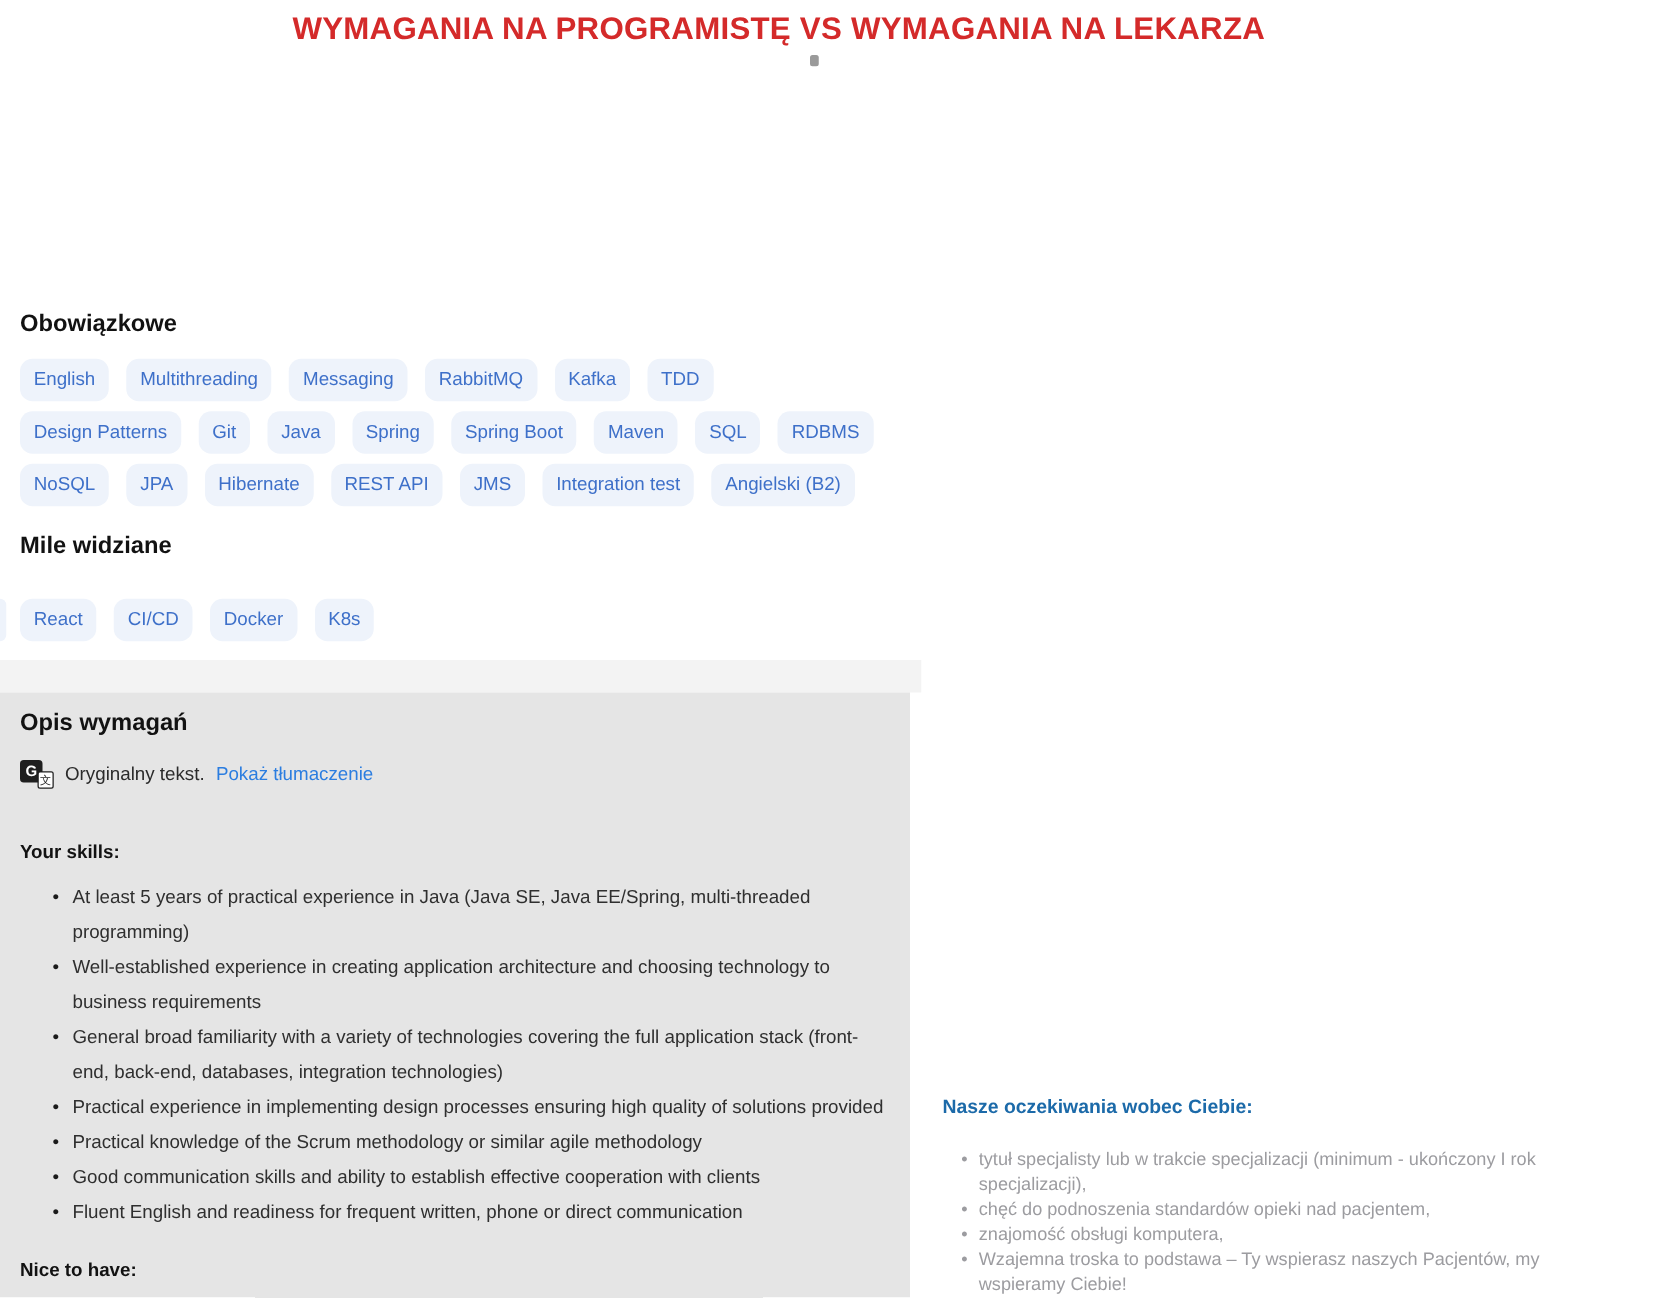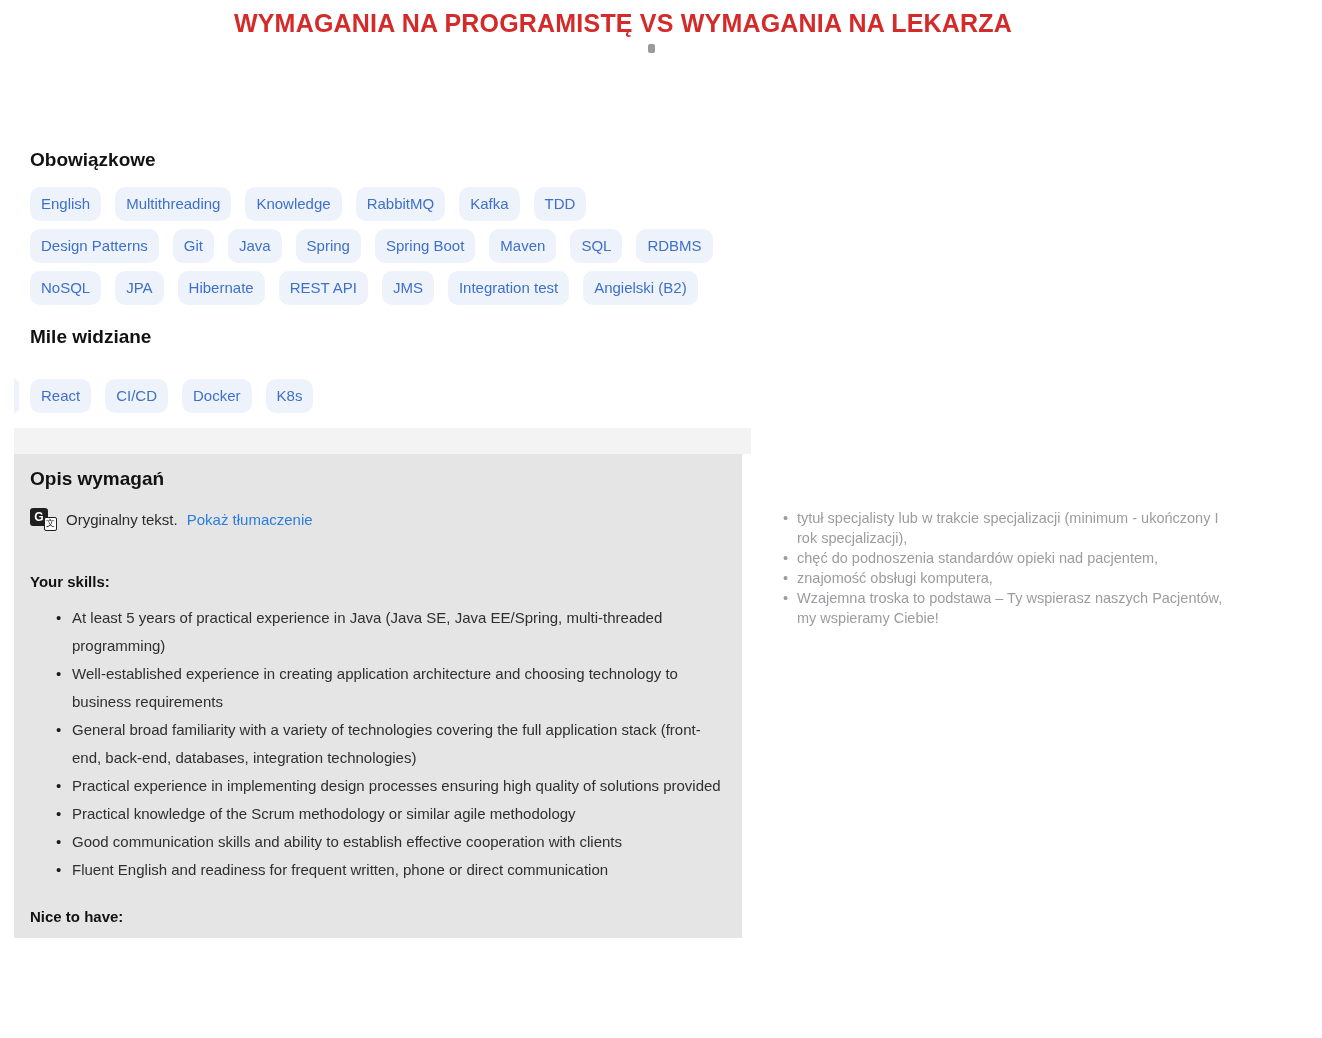--- a/index.html
+++ b/index.html
@@ -3,21 +3,21 @@
 <meta charset="utf-8">
 <style>
   * { box-sizing: border-box; margin: 0; padding: 0; }
   html, body { width: 1322px; height: 1038px; overflow: hidden; background: #ffffff;
     font-family: "Liberation Sans", "DejaVu Sans", sans-serif; }
   .page { position: relative; width: 1246px; height: 1038px; }
 
   h1.page-title { text-align: center; padding-top: 9px; font-size: 25px; font-weight: 700;
     color: #d42a2a; letter-spacing: 0.2px; height: 44px; }
 
-  .layout { display: flex; align-items: center; min-height: 994px; padding-left: 14px; }
+  .layout { display: flex; align-items: flex-end; min-height: 994px; }
   .left-col { width: 737px; flex: 0 0 737px; }
   .divider { width: 6px; flex: 0 0 6px; background: #7e7e7e; margin-top: 8px; }
   .right-col { flex: 1; padding: 30px 10px 0 11px; }
 
   .tags-card { width: 728px; background: #fff; padding: 4px 16px 15px 16px; }
   h2.sec { font-size: 19px; font-weight: 700; color: #121212; }
   .tag-row { display: flex; flex-wrap: wrap; gap: 8px 14px; margin-top: 16px; position: relative; }
   .tag-row.mile { margin-top: 31px; }
   .tag { display: inline-block; background: #eef3fb; color: #3e70c9; font-size: 15px;
     line-height: 18px; padding: 8px 11px; border-radius: 10px; white-space: nowrap; }
@@ -71,21 +71,21 @@
     <div class="left-col">
 
       <section class="tags-card">
         <h2 class="sec">Obowiązkowe</h2>
         <div class="tag-row">
 
             <span class="tag">English</span>
 
             <span class="tag">Multithreading</span>
 
-            <span class="tag">Knowledge</span>
+            <span class="tag">Messaging</span>
 
             <span class="tag">RabbitMQ</span>
 
             <span class="tag">Kafka</span>
 
             <span class="tag">TDD</span>
 
             <span class="tag">Design Patterns</span>
 
             <span class="tag">Git</span>
@@ -165,20 +165,21 @@
           </ul>
 
         <h3 class="sub nice-heading2">Nice to have:</h3>
       </section>
 
     </div>
 
     <div class="divider"></div>
 
     <div class="right-col">
+      <h2 class="right-heading">Nasze oczekiwania wobec Ciebie:</h2>
       <ul class="right-list">
 
           <li>tytuł specjalisty lub w trakcie specjalizacji (minimum - ukończony I rok specjalizacji),</li>
 
           <li>chęć do podnoszenia standardów opieki nad pacjentem,</li>
 
           <li>znajomość obsługi komputera,</li>
 
           <li>Wzajemna troska to podstawa – Ty wspierasz naszych Pacjentów, my wspieramy Ciebie!</li>
         </ul>

